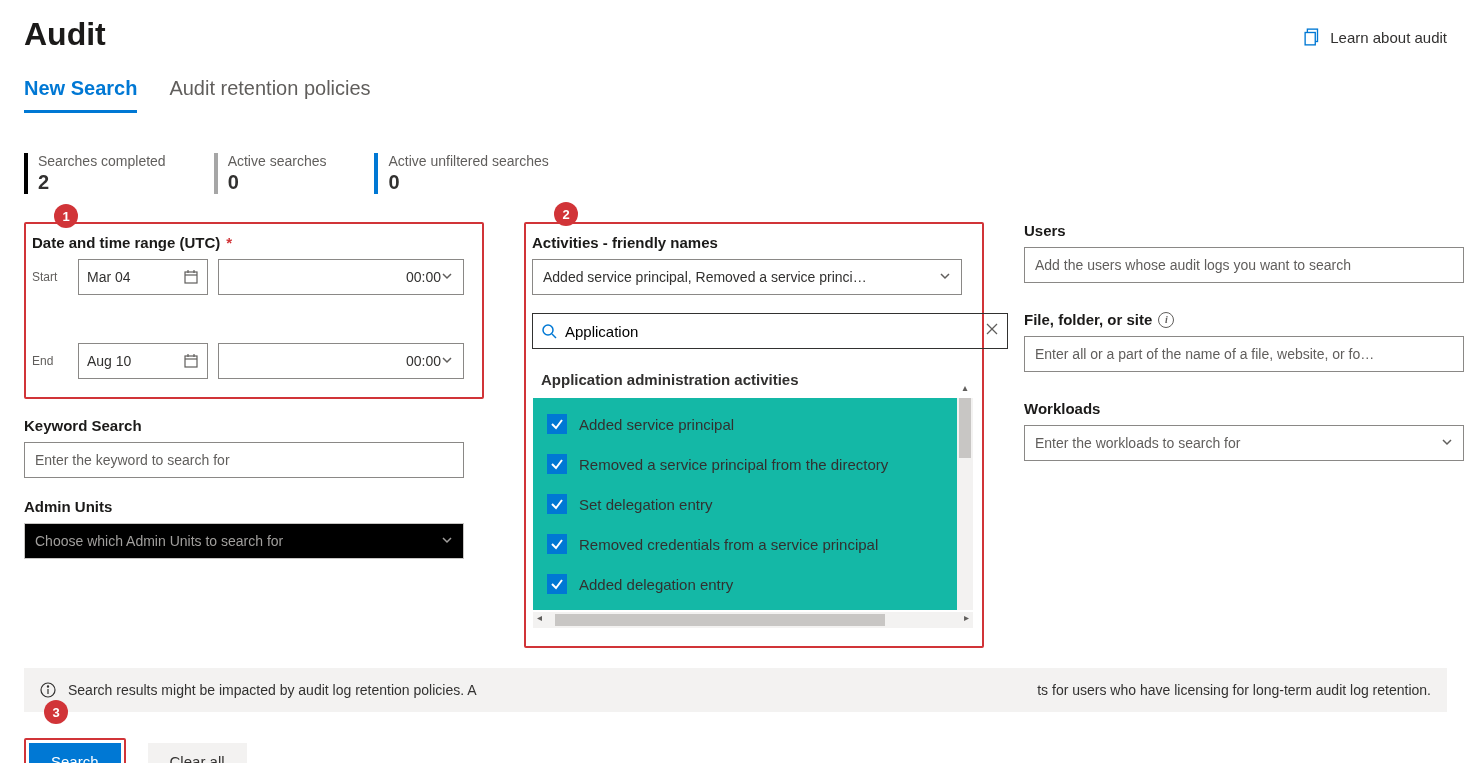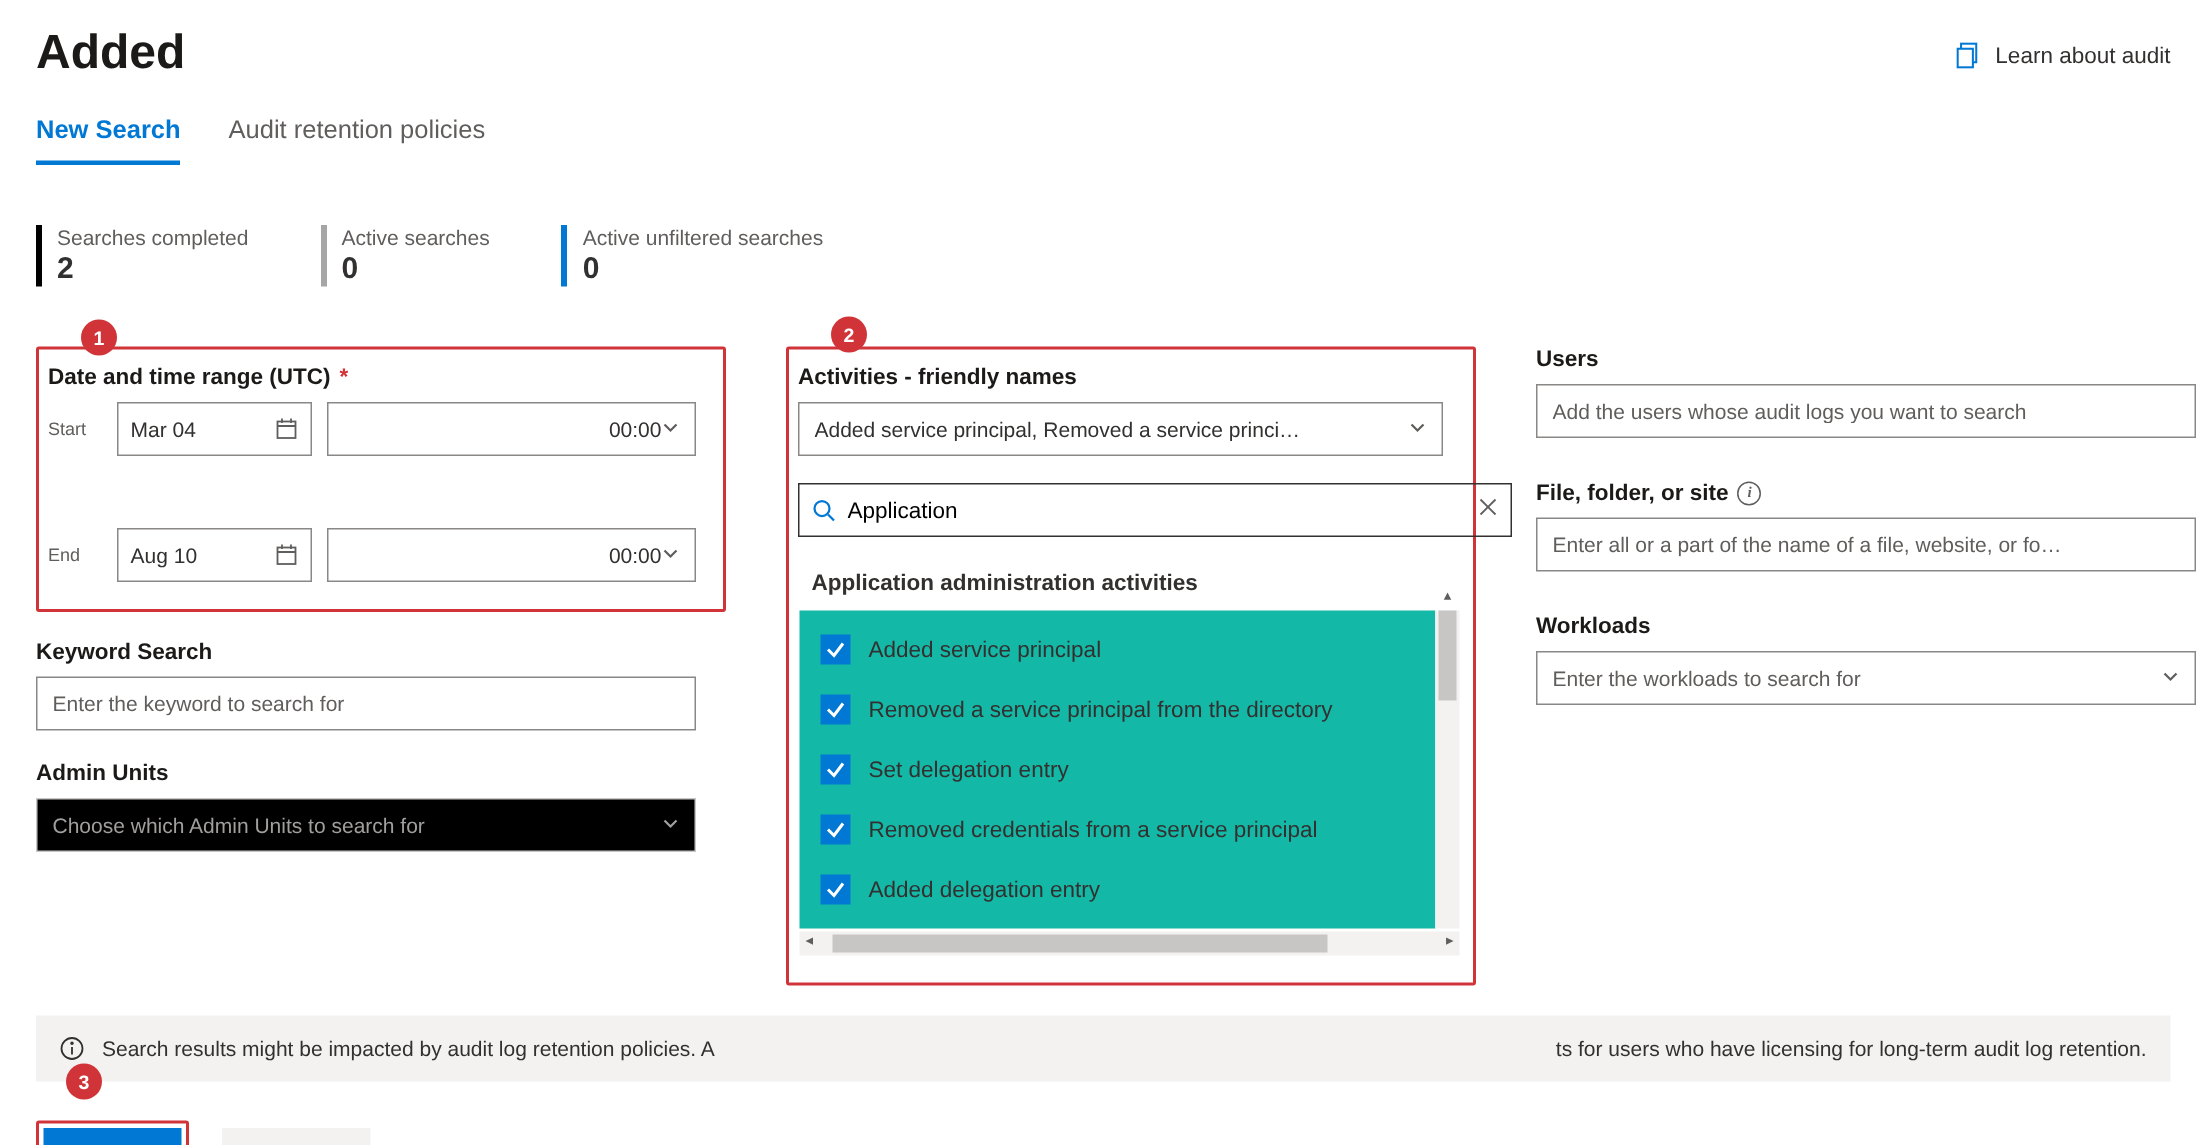--- a/index.html
+++ b/index.html
@@ -4,24 +4,24 @@
 <style>
 * { box-sizing: border-box; margin: 0; padding: 0; }
 body { font-family: "Segoe UI", -apple-system, sans-serif; font-size: 14px; color: #323130; background: #fff; padding: 16px 24px; width: 1471px; }
 
 .header { display: flex; justify-content: space-between; align-items: flex-start; margin-bottom: 24px; }
 .page-title { font-size: 32px; font-weight: 700; color: #1b1a19; }
 .learn-link { display: flex; align-items: center; gap: 8px; color: #323130; font-size: 15px; cursor: pointer; margin-top: 12px; }
 .learn-link svg { width: 18px; height: 18px; }
 
 .tabs { display: flex; gap: 32px; border-bottom: 0; margin-bottom: 40px; }
-.tab { font-size: 17px; padding: 0 0 10px 0; cursor: pointer; color: #605e5c; }
+.tab { font-size: 20px; padding: 0 0 10px 0; cursor: pointer; color: #605e5c; }
 .tab.active { color: #0078d4; font-weight: 600; border-bottom: 3px solid #0078d4; }
 
-.stats { display: flex; gap: 48px; margin-bottom: 40px; }
+.stats { display: flex; gap: 48px; margin-bottom: 28px; }
 .stat { display: flex; flex-direction: column; padding-left: 10px; }
 .stat.border-dark { border-left: 4px solid #000; }
 .stat.border-gray { border-left: 4px solid #a6a6a6; }
 .stat.border-blue { border-left: 4px solid #0078d4; }
 .stat-label { color: #605e5c; font-size: 14px; margin-bottom: 2px; }
 .stat-value { font-size: 20px; font-weight: 600; }
 
 .cols { display: flex; gap: 40px; align-items: flex-start; }
 .col { flex: 0 0 auto; }
 .col1 { width: 460px; }
@@ -83,21 +83,21 @@
 .btn-wrap.highlight-red { padding: 3px 3px; }
 .btn-wrap .circle-badge { left: 18px; top: -40px; }
 
 .icon-info-circle { width: 16px; height: 16px; border: 1px solid #605e5c; border-radius: 50%; display: inline-flex; align-items: center; justify-content: center; font-size: 10px; font-style: italic; font-family: serif; color: #605e5c; }
 
 </style>
 </head>
 <body>
 
 <div class="header">
-  <h1 class="page-title">Added</h1>
+  <h1 class="page-title">Audit</h1>
   <div class="learn-link">
     <svg viewBox="0 0 16 16" fill="none" stroke="#0078d4" stroke-width="1.2">
         <rect x="3" y="1" width="9" height="11"></rect>
         <rect x="1" y="4" width="9" height="11" fill="#fff"></rect>
       </svg>
     <span>Learn about audit</span>
   </div>
 </div>
 
 <div class="tabs">

